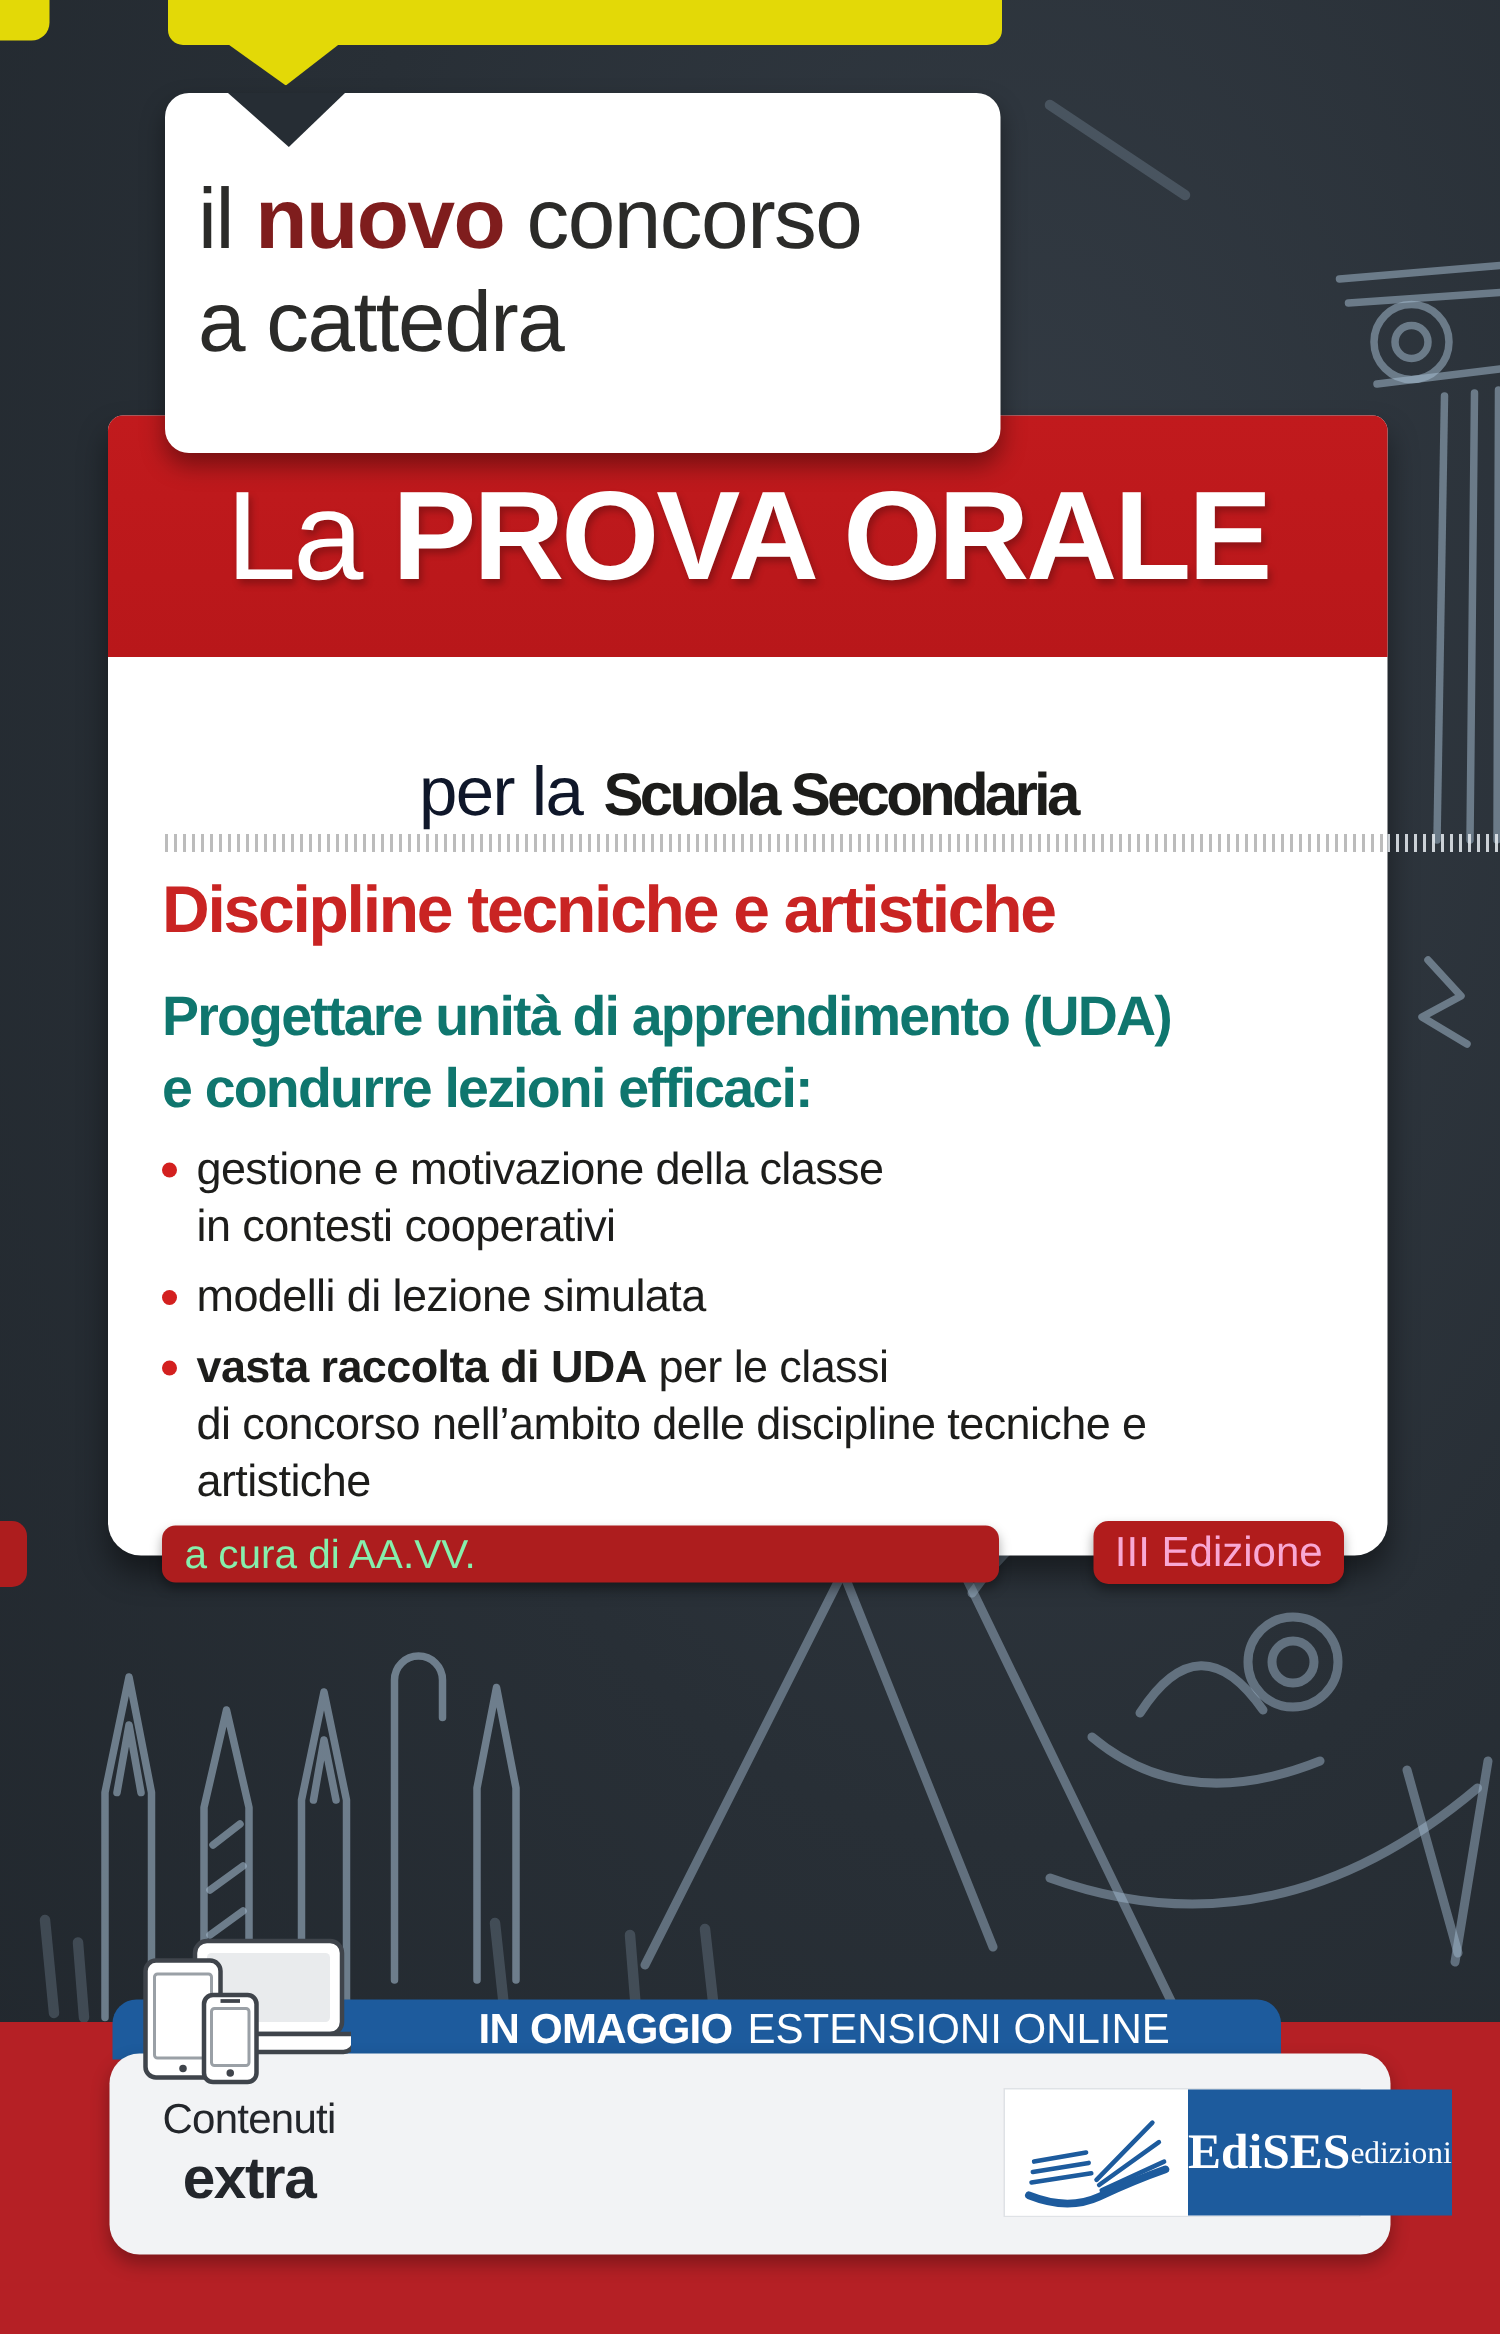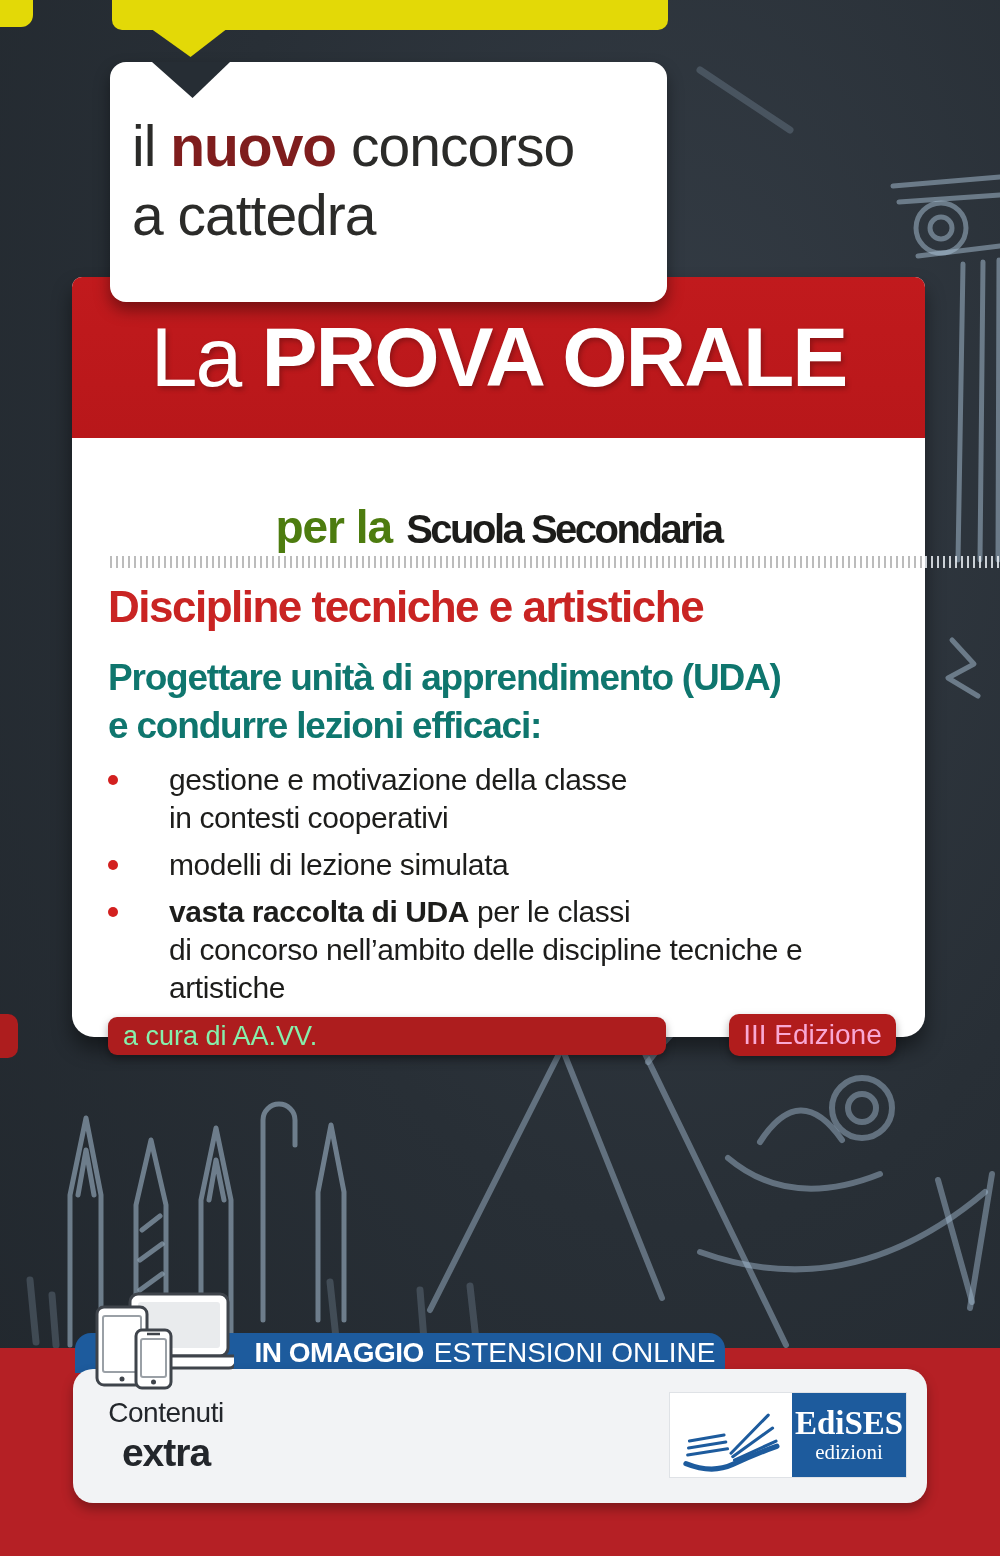--- a/index.html
+++ b/index.html
@@ -28,62 +28,62 @@
   
   .main-card{position:absolute;left:72px;top:277px;width:853px;height:760px;background:#fff;
     border-radius:10px 10px 22px 22px;box-shadow:0 12px 20px rgba(0,0,0,.45);z-index:2;}
   .banner{position:absolute;left:0;top:0;width:100%;height:161px;
     background:linear-gradient(180deg,#c11a1d 0%,#b8171a 100%);border-radius:10px 10px 0 0;
     display:flex;align-items:center;justify-content:center;}
   .banner .t{color:#fff;font-size:84px;letter-spacing:-2px;white-space:nowrap;text-shadow:2px 3px 5px rgba(0,0,0,.25);}
   .banner .article{font-weight:500;}
   .banner .title{font-weight:800;}
   .subtitle{position:absolute;left:0;top:161px;width:100%;height:116px;display:flex;align-items:baseline;justify-content:center;padding-top:62px;}
-  .subtitle .pre{font-size:46px;font-weight:700;color:#4d7c0f;margin-right:14px;letter-spacing:-1px;}
+  .subtitle .pre{font-size:46px;font-weight:400;color:#0f172a;margin-right:14px;letter-spacing:-1px;}
   .subtitle .main{font-size:40px;font-weight:900;color:#1c1c1a;letter-spacing:-2.5px;white-space:nowrap;}
 
   .ticks{position:absolute;left:110px;top:556px;width:815px;height:12px;z-index:3;
     background:repeating-linear-gradient(90deg,#bcbcbc 0 2px,transparent 2px 6px);}
   .ticks-dark{position:absolute;left:925px;top:556px;width:75px;height:12px;z-index:3;opacity:.85;
     background:repeating-linear-gradient(90deg,#e8edf2 0 2px,transparent 2px 6px);}
 
   .section-heading{position:absolute;left:36px;top:305px;font-size:44px;font-weight:800;color:#c92423;letter-spacing:-1.5px;white-space:nowrap;}
   .intro{position:absolute;left:36px;top:377px;font-size:37px;font-weight:700;color:#0f766e;line-height:48px;letter-spacing:-1.2px;}
   .intro span{display:block;white-space:nowrap;}
 
   .bullets{position:absolute;left:36px;top:484px;width:790px;}
-  .bullet{display:flex;margin-bottom:9px;gap:38px;}
+  .bullet{display:flex;margin-bottom:9px;}
   .bullet .dot{flex:0 0 auto;width:10px;height:10px;border-radius:50%;background:#d3201f;margin:14px 13px 0 0;}
   .bullet .txt{font-size:30px;line-height:38px;color:#1d1d1b;letter-spacing:-0.4px;}
   .bullet .txt span{display:block;white-space:nowrap;}
   .bullet .txt .b{display:inline;font-weight:800;}
   .bullet .txt .r{display:inline;}
 
   .acura-bar{position:absolute;left:108px;top:1017px;width:558px;height:38px;background:#ad1d1e;border-radius:9px;
     z-index:4;color:#86efac;font-size:27px;line-height:38px;padding-left:15px;box-shadow:0 4px 8px rgba(0,0,0,.35);white-space:nowrap;}
   .edition-badge{position:absolute;left:729px;top:1014px;width:167px;height:42px;background:#b11c1c;border-radius:10px;
     z-index:4;color:#f9a8d4;font-size:28px;display:flex;align-items:center;justify-content:center;box-shadow:0 4px 8px rgba(0,0,0,.35);white-space:nowrap;}
   .left-tab{position:absolute;left:0;top:1014px;width:18px;height:44px;background:#ad1d1e;border-radius:0 10px 10px 0;z-index:4;}
 
   
   .bottom-red{position:absolute;left:0;top:1348px;width:1000px;height:208px;background:#b52025;z-index:2;}
-  .blue-bar{position:absolute;left:75px;top:1333px;width:650px;height:40px;background:#1d5b9d;border-radius:16px 16px 0 0;
+  .blue-bar{position:absolute;left:75px;top:1333px;width:779px;height:40px;background:#1d5b9d;border-radius:16px 16px 0 0;
     z-index:3;display:flex;align-items:center;justify-content:center;padding-left:170px;color:#fff;font-size:28px;white-space:nowrap;}
   .blue-bar .b{font-weight:800;margin-right:10px;letter-spacing:-0.5px;}
   .blue-bar .r{font-weight:400;}
   .bottom-card{position:absolute;left:73px;top:1369px;width:854px;height:134px;background:#f2f3f5;border-radius:20px;
     z-index:3;box-shadow:0 6px 12px rgba(0,0,0,.3);}
   .devices{position:absolute;left:94px;top:1292px;z-index:5;}
   .extras{position:absolute;left:100px;top:1397px;width:132px;text-align:center;z-index:4;color:#23262b;}
   .extras .l1{font-size:28px;font-weight:500;letter-spacing:-0.5px;}
   .extras .l2{font-size:39px;font-weight:800;letter-spacing:-1px;margin-top:2px;}
   .edises-logo{position:absolute;left:597px;top:24px;width:236px;height:84px;display:flex;box-shadow:0 0 0 1px #dfe2e6;}
   .edises-book{flex:0 0 122px;background:#fff;display:flex;align-items:center;justify-content:center;}
   .edises-text{flex:1;background:#1d5b9d;color:#fff;font-family:"Liberation Serif",serif;
-    display:flex;flex-direction:column;align-items:center;justify-content:center;}
+    display:flex;flex-direction:row;align-items:center;justify-content:center;}
   .edises-text .n{font-size:33px;font-weight:700;line-height:34px;}
   .edises-text .s{font-size:21px;line-height:24px;}
 </style>
 </head>
 <body>
 
 <div class="cover">
 
   <svg class="chalk" width="1000" height="1556" viewBox="0 0 1000 1556">
     <g fill="none" stroke="#a9c1d6" stroke-linecap="round" stroke-linejoin="round">

